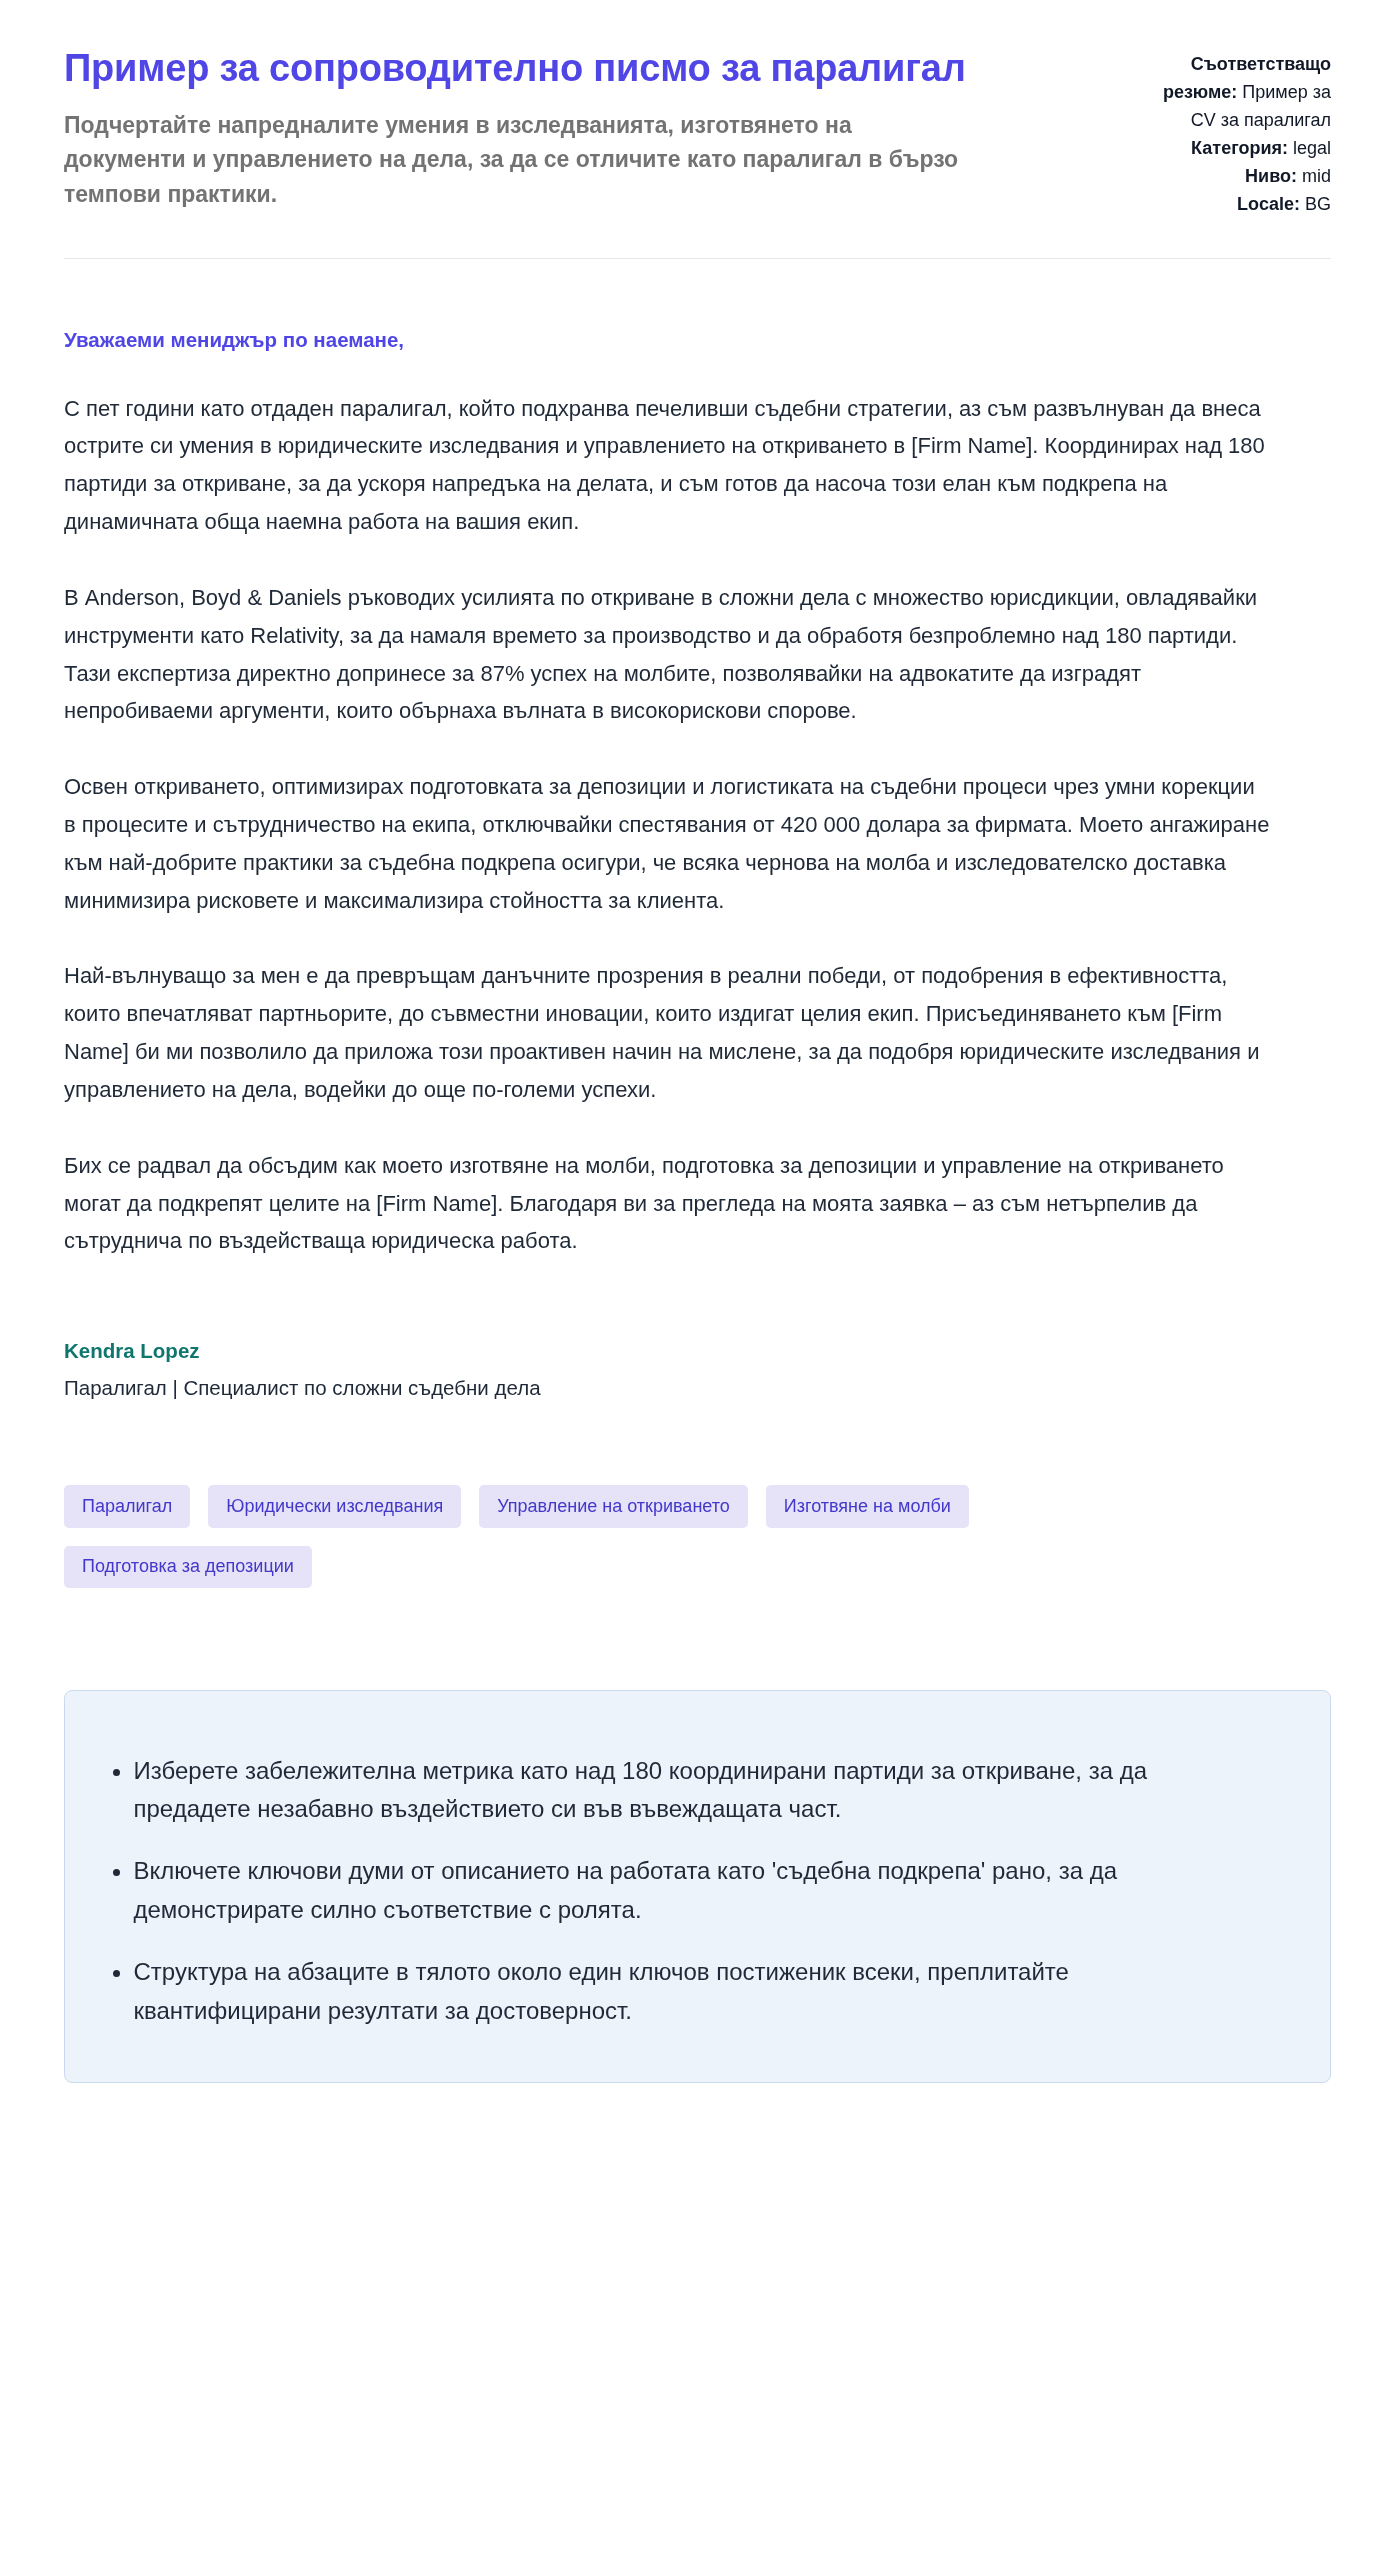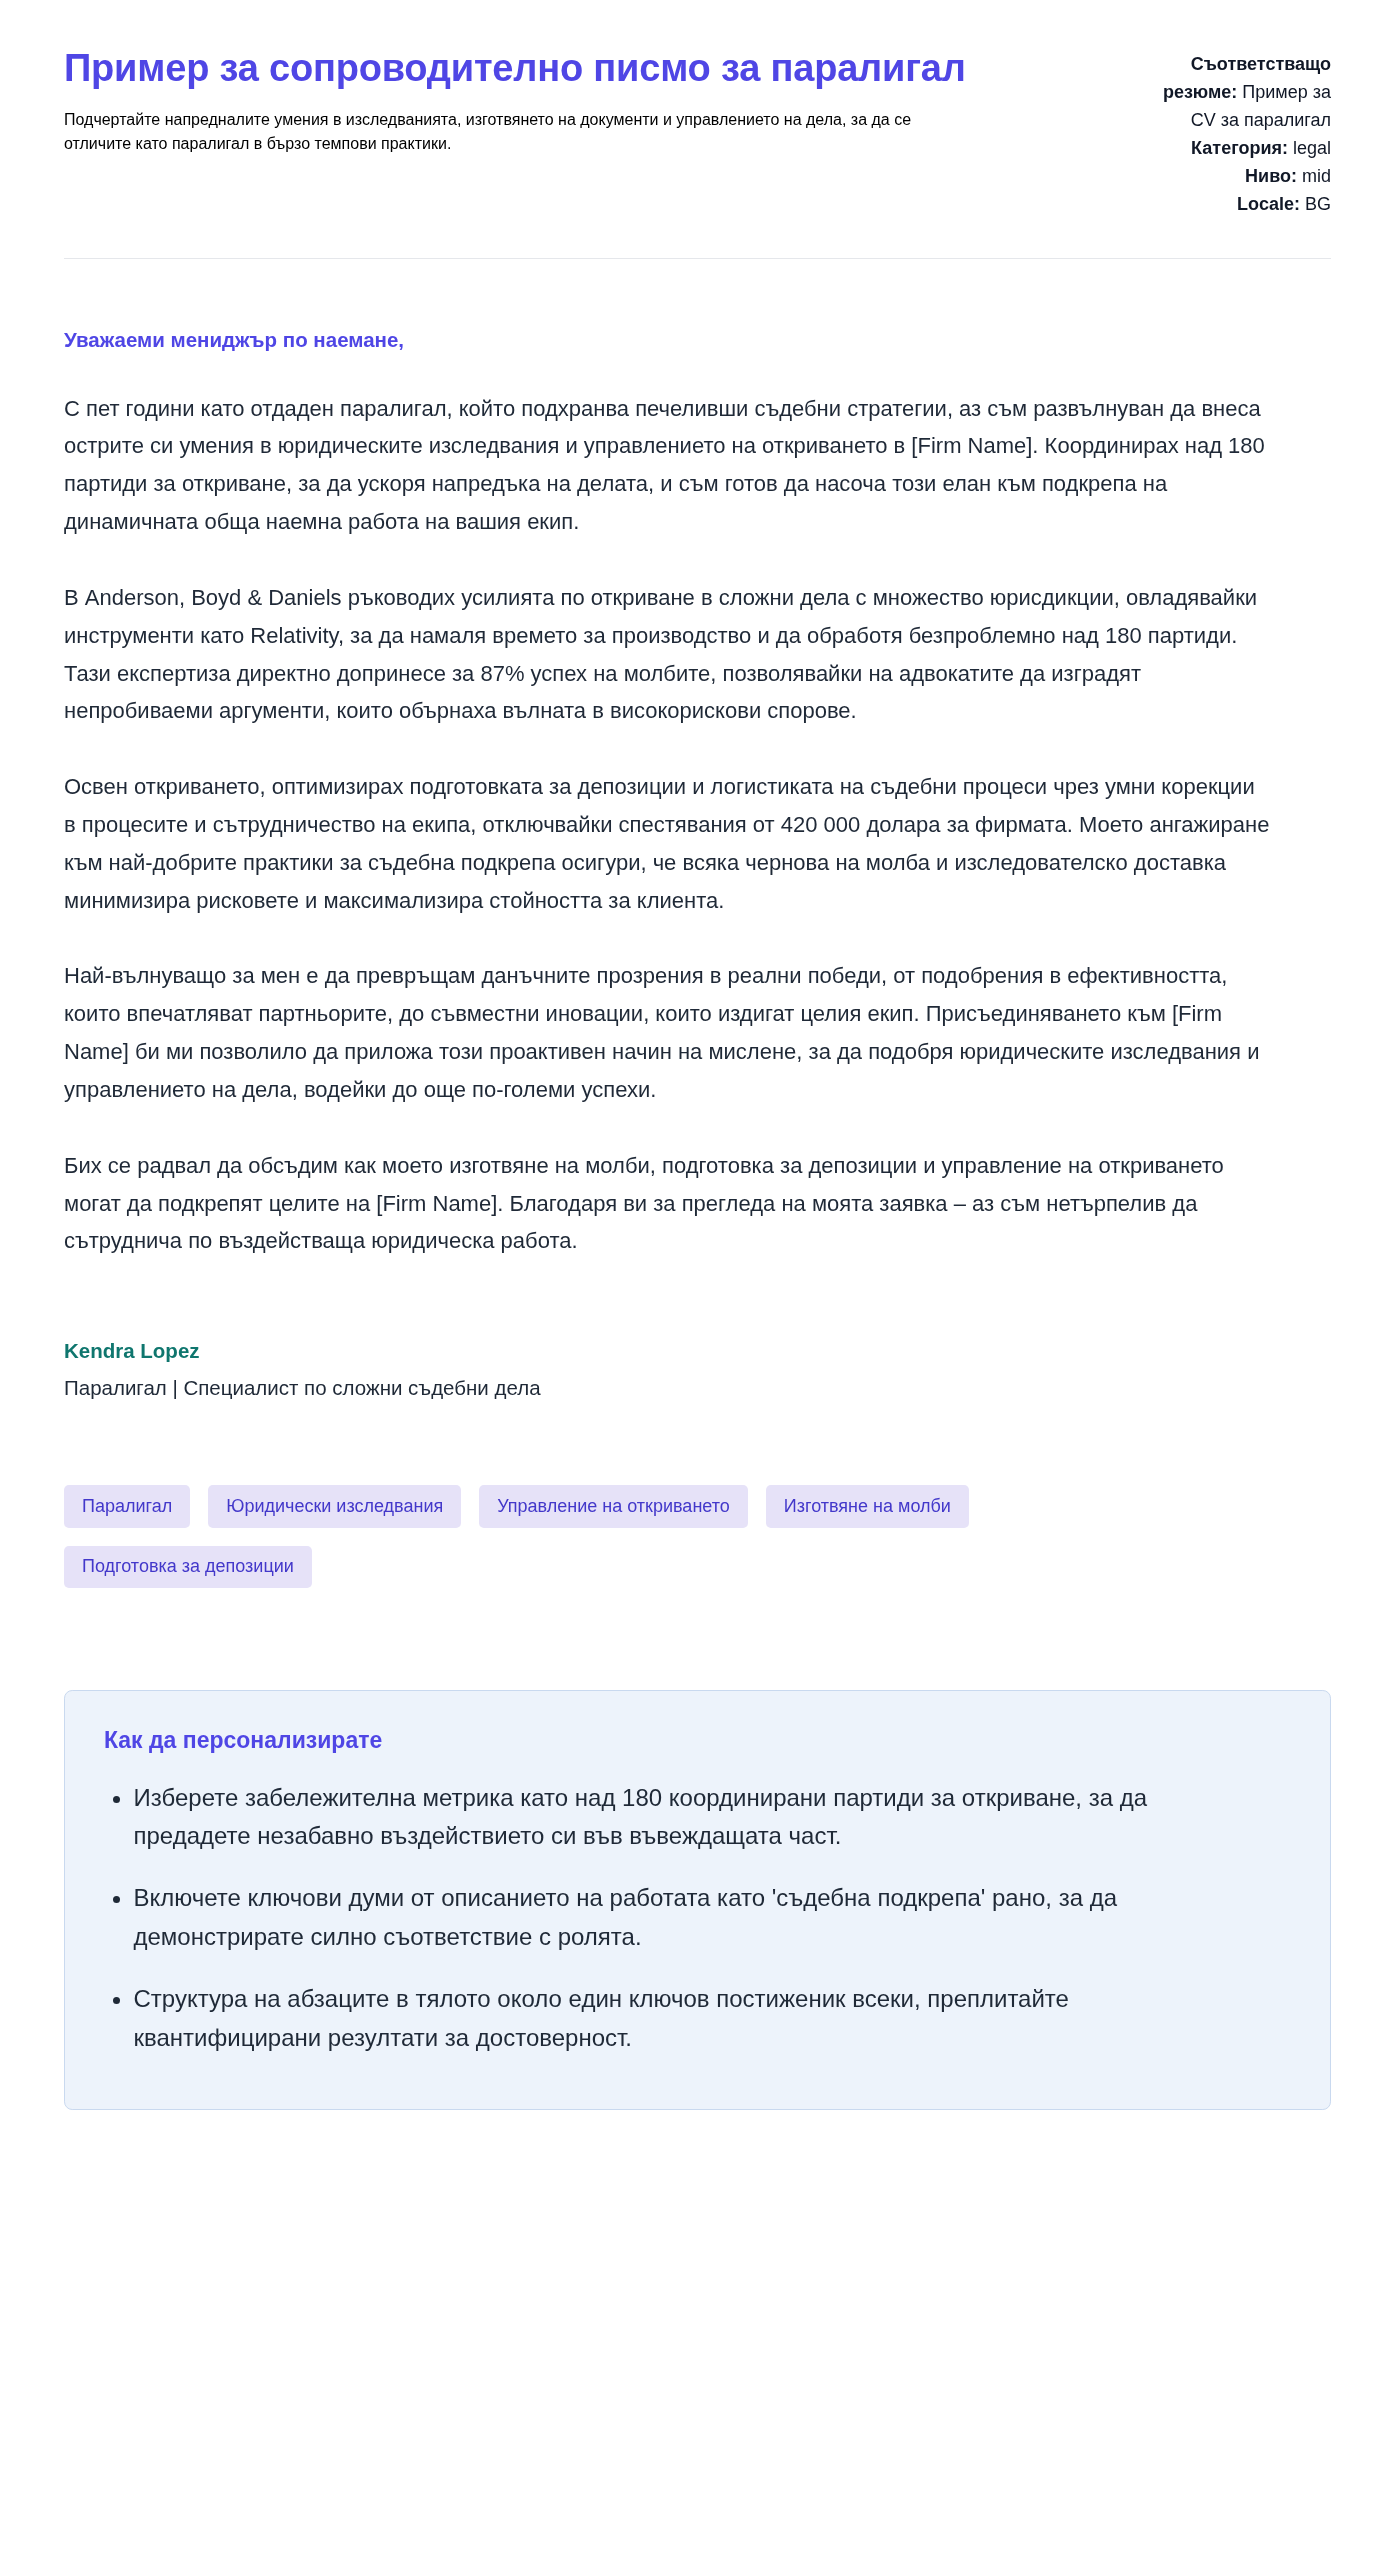--- a/index.html
+++ b/index.html
@@ -25,24 +25,24 @@
   .title {
     margin: 0;
     font-size: 38px;
     line-height: 1.32;
     font-weight: 700;
     color: #4f46e5;
     letter-spacing: -0.2px;
   }
   .subtitle {
     margin: 14.8px 0 0 0;
-    font-size: 16px;
+    font-size: 23px;
     line-height: 1.5;
-    font-weight: 400;
-    color: #000000;
+    font-weight: 700;
+    color: #737373;
     max-width: 911px;
   }
   .meta {
     width: 197px;
     flex-shrink: 0;
     text-align: right;
     font-size: 18px;
     line-height: 1.55;
     color: #111827;
     padding-top: 8.2px;
@@ -166,21 +166,20 @@
 
   <section class="tags">
     <span class="chip">Паралигал</span>
     <span class="chip">Юридически изследвания</span>
     <span class="chip">Управление на откриването</span>
     <span class="chip">Изготвяне на молби</span>
     <span class="chip">Подготовка за депозиции</span>
   </section>
 
   <section class="tips">
-    <h2 class="tips-title">Как да персонализирате</h2>
     <ul class="tips-list">
       <li>Изберете забележителна метрика като над 180 координирани партиди за откриване, за да предадете незабавно въздействието си във въвеждащата част.</li>
       <li>Включете ключови думи от описанието на работата като 'съдебна подкрепа' рано, за да демонстрирате силно съответствие с ролята.</li>
       <li>Структура на абзаците в тялото около един ключов постиженик всеки, преплитайте квантифицирани резултати за достоверност.</li>
     </ul>
   </section>
 
 </div>
 
 

